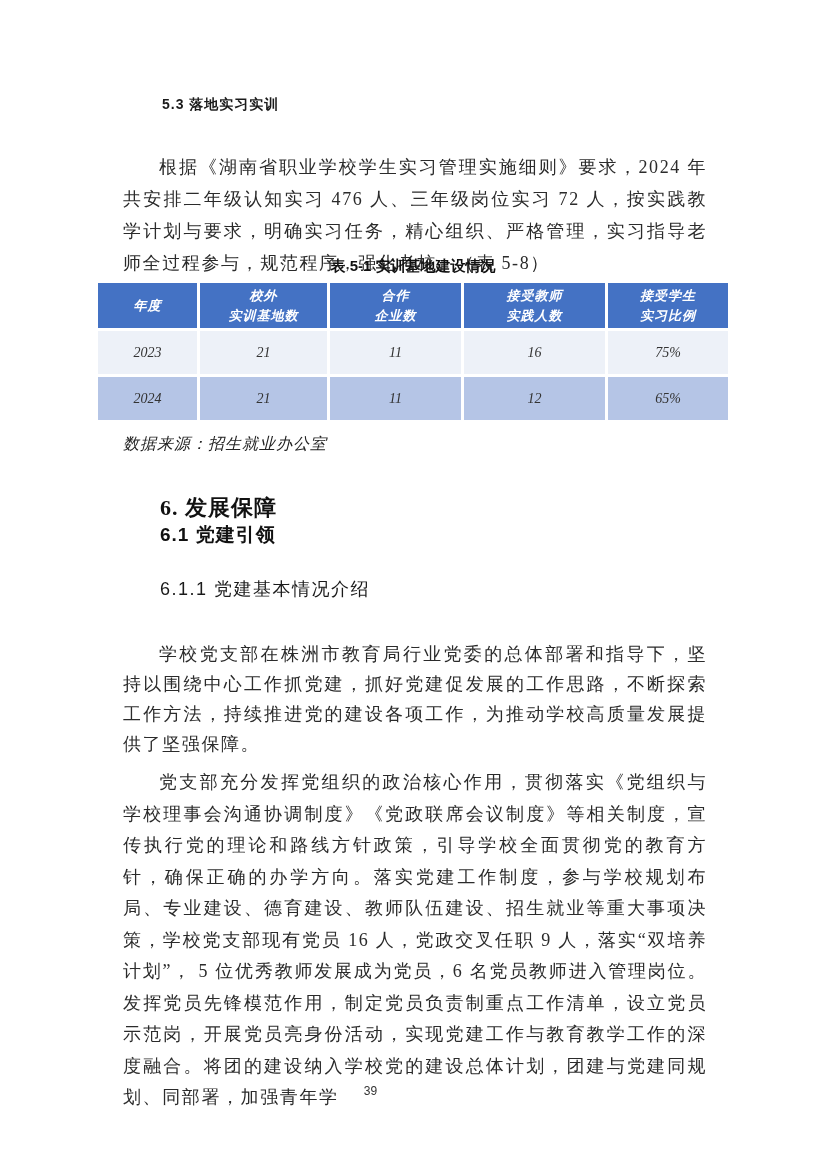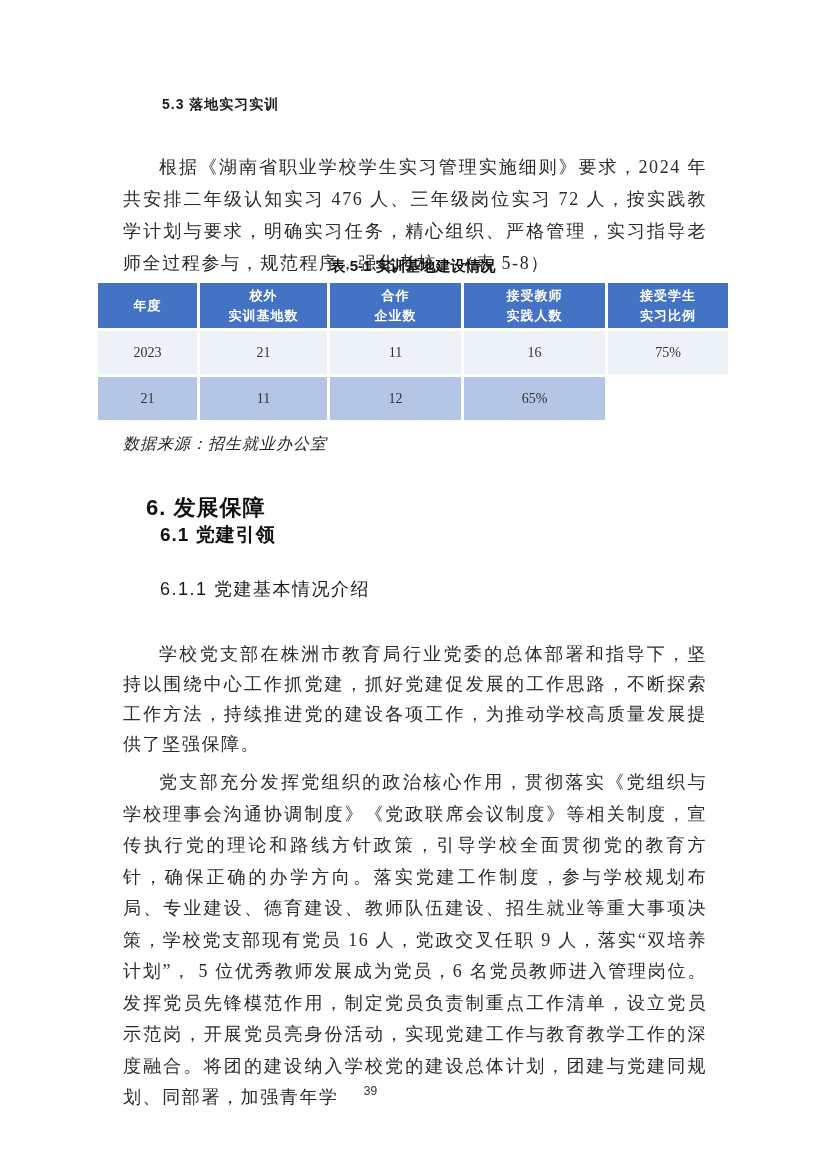--- a/index.html
+++ b/index.html
@@ -38,20 +38,21 @@
     font-family: "Liberation Sans", sans-serif;
     font-weight: bold; font-size: 15px; color: #111;
   }
   .tbl {
     left: 98px; top: 283px; width: 590px;
     display: grid;
     grid-template-columns: 99px 127px 131px 141px 120px;
     grid-template-rows: 45px 43px 43px;
     gap: 3px;
     background: #ffffff;
+    font-style: italic;
   }
   .th {
     background: var(--header-bg, #4472c4);
     color: var(--header-text, #ffffff);
     display: flex; flex-direction: column;
     align-items: center; justify-content: center;
     font-family: "Liberation Sans", sans-serif;
     font-weight: bold; font-size: 13px;
     line-height: 1.5; letter-spacing: 1px;
   }
@@ -63,22 +64,22 @@
   .r1 { background: var(--row-odd-bg, #edf1f8); }
   .r2 { background: var(--row-even-bg, #b5c5e6); }
 
   .source-note {
     left: 123px; top: 434px;
     font-style: italic;
     font-size: 16px; color: #222;
     letter-spacing: 1px;
   }
   .h-6 {
-    left: 146px; top: 493px;
-    font-family: Liberation Sans, sans-serif;
+    left: 160px; top: 493px;
+    font-family: Liberation Serif, serif;
     font-weight: bold; font-size: 22px; color: #111;
     letter-spacing: 1px;
   }
   .h-61 {
     left: 160px; top: 522px;
     font-family: "Liberation Sans", sans-serif;
     font-weight: bold; font-size: 19px; color: #111;
     letter-spacing: 1px;
     text-align: center;
   }
@@ -127,20 +128,21 @@
       <div>接受学生</div>
       <div>实习比例</div>
     </div>
 
     <div class="td r1">2023</div>
     <div class="td r1">21</div>
     <div class="td r1">11</div>
     <div class="td r1">16</div>
     <div class="td r1">75%</div>
 
+    <div class="td r2">2024</div>
     <div class="td r2">21</div>
     <div class="td r2">11</div>
     <div class="td r2">12</div>
     <div class="td r2">65%</div>
   </div>
 
   <div class="abs source-note">数据来源：招生就业办公室</div>
 
   <div class="abs h-6">6. 发展保障</div>
   <div class="abs h-61">6.1 党建引领</div>

